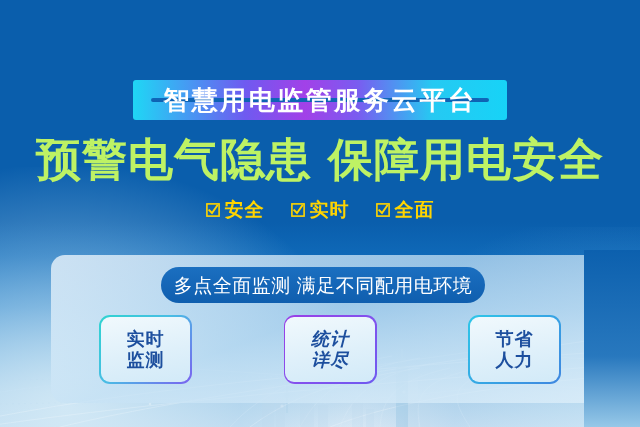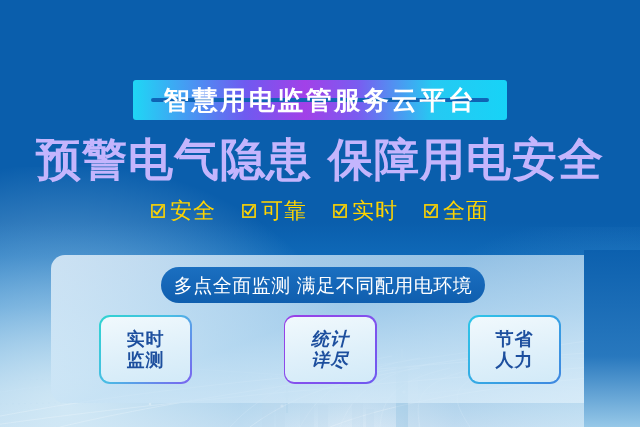--- a/index.html
+++ b/index.html
@@ -104,21 +104,21 @@
     white-space: nowrap;
   }
 
   
   .headline {
     position: absolute;
     left: 0;
     right: 0;
     top: 136px;
     text-align: center;
-    color: #c4b5fd;
+    color: #bef264;
     font-size: 45px;
     font-weight: bold;
     line-height: 1.05;
     letter-spacing: 1px;
     white-space: nowrap;
   }
   .headline .gap { display: inline-block; width: 16px; }
 
   
   .checks {
@@ -137,22 +137,22 @@
     gap: 5px;
   }
   .check-box {
     width: 14px;
     height: 14px;
     flex: 0 0 auto;
     display: block;
   }
   .check-label {
     color: #ffd400;
-    font-size: 22px;
-    font-weight: normal;
+    font-size: 19px;
+    font-weight: bold;
     line-height: 1;
     letter-spacing: 1px;
     white-space: nowrap;
   }
 
   
   .panel {
     position: absolute;
     left: 51px;
     top: 255px;
@@ -304,27 +304,20 @@
         <rect x="0.9" y="0.9" width="12.2" height="12.2" fill="none" stroke="#ffd400" stroke-width="1.6"></rect>
         <path d="M3.2 7.2 L6 10 L11.2 2.6" fill="none" stroke="#ffd400" stroke-width="1.8" stroke-linecap="square"></path>
       </svg>
       <span class="check-label">安全</span>
     </div>
     <div class="check-item">
       <svg class="check-box" viewBox="0 0 14 14">
         <rect x="0.9" y="0.9" width="12.2" height="12.2" fill="none" stroke="#ffd400" stroke-width="1.6"></rect>
         <path d="M3.2 7.2 L6 10 L11.2 2.6" fill="none" stroke="#ffd400" stroke-width="1.8" stroke-linecap="square"></path>
       </svg>
-      <span class="check-label">可靠</span>
-    </div>
-    <div class="check-item">
-      <svg class="check-box" viewBox="0 0 14 14">
-        <rect x="0.9" y="0.9" width="12.2" height="12.2" fill="none" stroke="#ffd400" stroke-width="1.6"></rect>
-        <path d="M3.2 7.2 L6 10 L11.2 2.6" fill="none" stroke="#ffd400" stroke-width="1.8" stroke-linecap="square"></path>
-      </svg>
       <span class="check-label">实时</span>
     </div>
     <div class="check-item">
       <svg class="check-box" viewBox="0 0 14 14">
         <rect x="0.9" y="0.9" width="12.2" height="12.2" fill="none" stroke="#ffd400" stroke-width="1.6"></rect>
         <path d="M3.2 7.2 L6 10 L11.2 2.6" fill="none" stroke="#ffd400" stroke-width="1.8" stroke-linecap="square"></path>
       </svg>
       <span class="check-label">全面</span>
     </div>
   </div>

